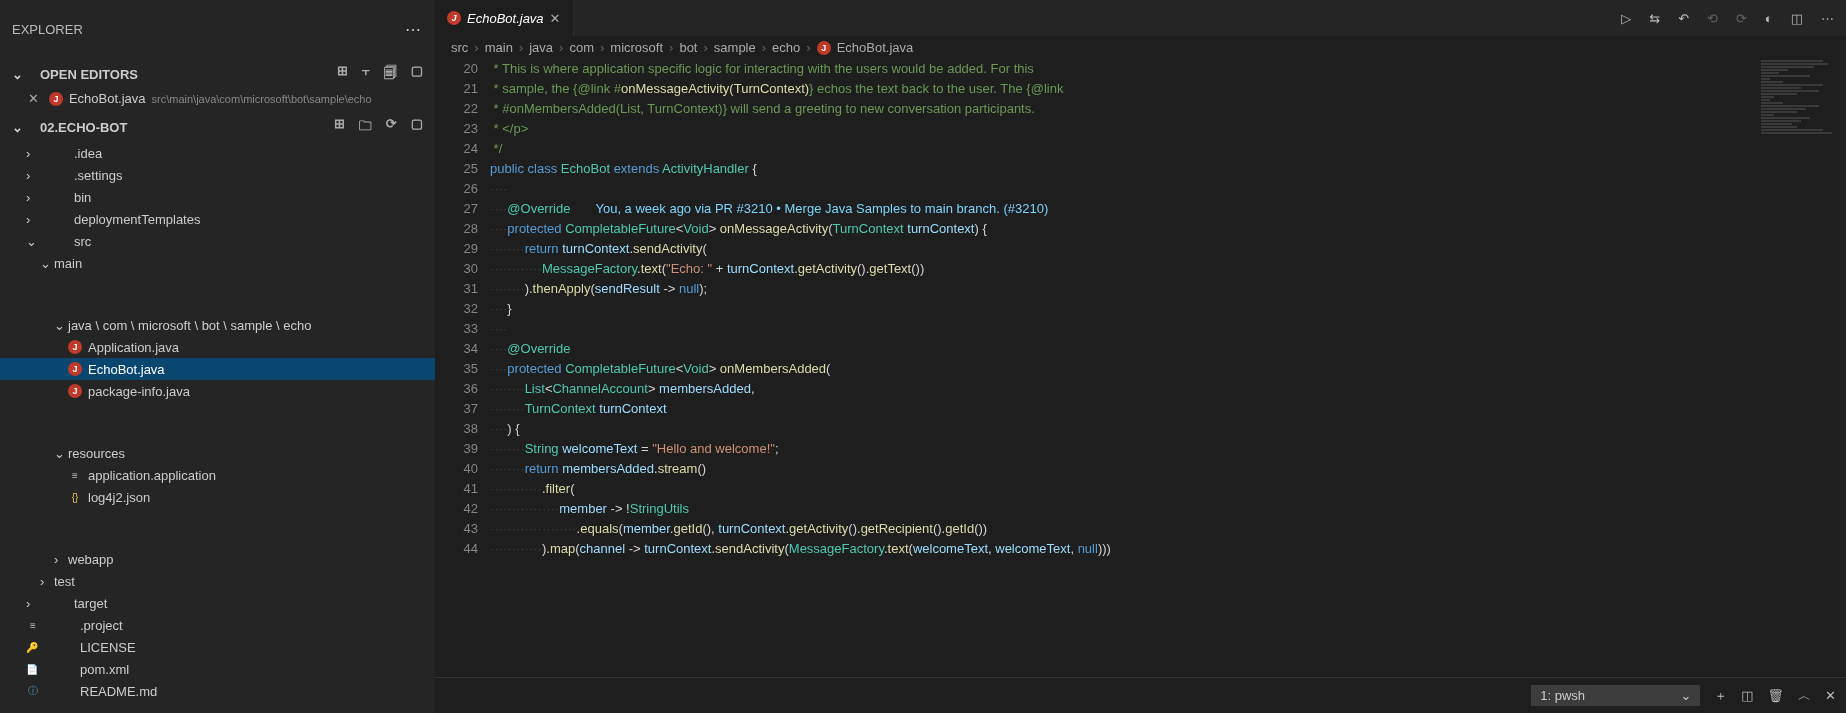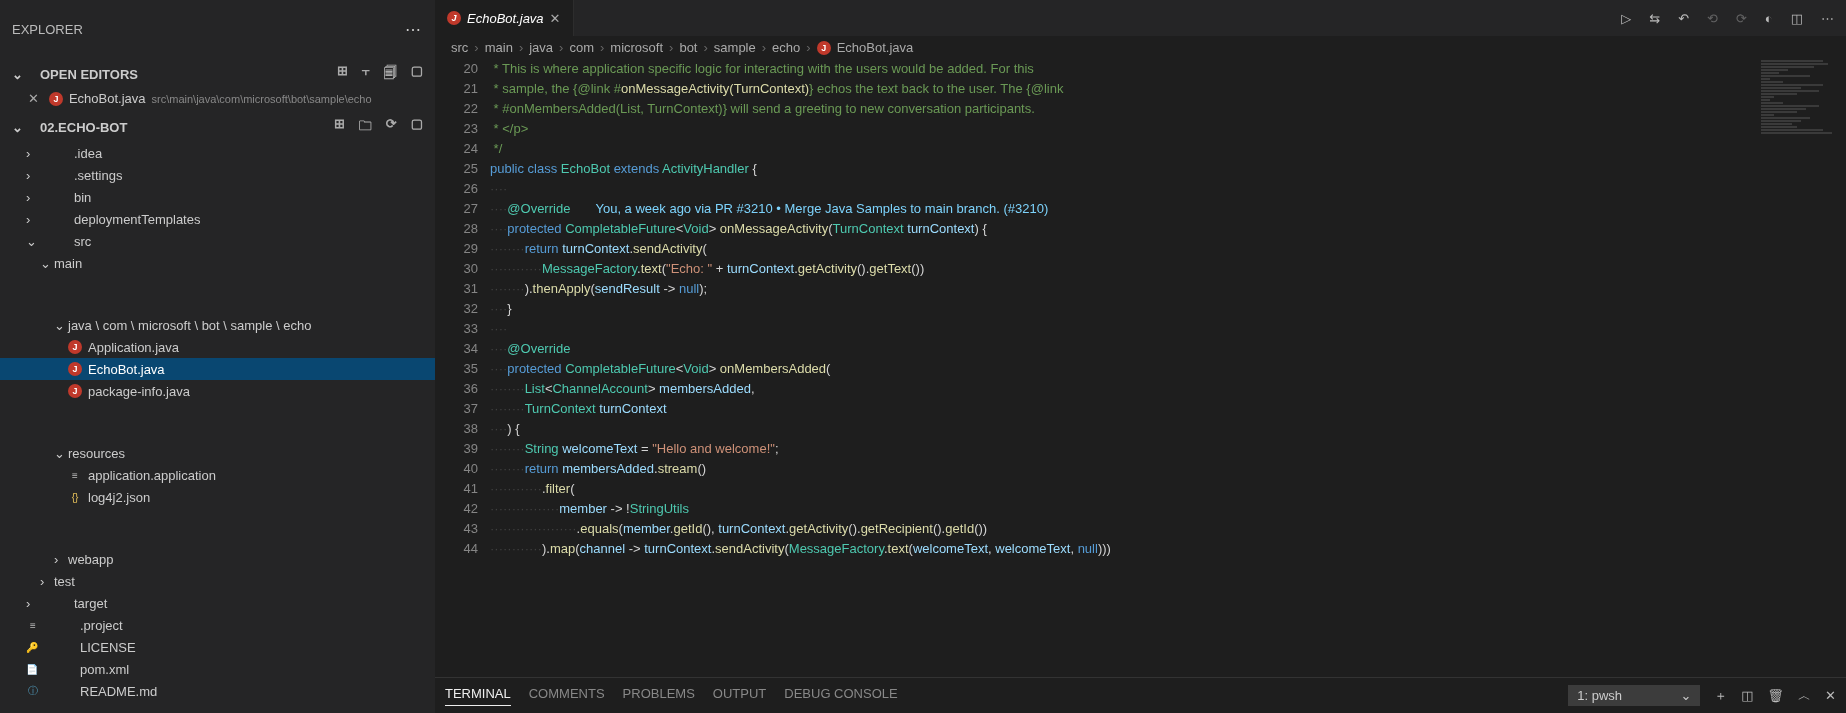--- a/index.html
+++ b/index.html
@@ -41,21 +41,21 @@
 .code{flex:1;white-space:pre;color:#d4d4d4;}
 .k{color:#569cd6;} .t{color:#4ec9b0;} .m{color:#dcdcaa;} .s{color:#ce9178;} .c{color:#6a9955;} .a{color:#4ec9b0;} .v{color:#9cdcfe;}
 .ws{color:#404040;}
 .ghost{color:#7dd3fc;}
 .minimap{position:absolute;right:0;top:0;width:90px;height:160px;background:#1e1e1e;border-left:1px solid transparent;}
 .mml{height:2px;margin:1px 4px;background:#3a3a3a;}
 .bottom{height:36px;background:#1e1e1e;border-top:1px solid #333;display:flex;align-items:center;padding:0 10px;}
 .btabs{display:flex;gap:18px;font-size:11px;color:#888;}
 .btabs .active{color:#eee;border-bottom:1px solid #eee;padding-bottom:4px;}
 .bright{margin-left:auto;display:flex;align-items:center;gap:14px;color:#bbb;}
-.term-sel{background:#3c3c3c;border:1px solid #3c3c3c;color:#ccc;padding:2px 8px;width:132px;display:flex;justify-content:space-between;align-items:center;}
+.term-sel{background:#3c3c3c;border:1px solid #3c3c3c;color:#ccc;padding:2px 8px;width:169px;display:flex;justify-content:space-between;align-items:center;}
 </style>
 </head>
 <body>
 
 <div class="sidebar">
   <div class="sb-head">
     <span>EXPLORER</span>
     <span class="dots">⋯</span>
   </div>
 
@@ -291,27 +291,20 @@
         <div class="mml" style="width:55%"></div>
         <div class="mml" style="width:45%"></div>
       <div class="mml" style="width:35%"></div>
         <div class="mml" style="width:40%"></div>
         <div class="mml" style="width:70%"></div>
       <div class="mml" style="width:80%"></div>
     </div>
   </div>
 
   <div class="bottom">
-    <div class="btabs">
-      <span class="active">TERMINAL</span>
-      <span>COMMENTS</span>
-      <span>PROBLEMS</span>
-      <span>OUTPUT</span>
-      <span>DEBUG CONSOLE</span>
-    </div>
     <div class="bright">
       <div class="term-sel">
         <span>1: pwsh</span>
         <span>⌄</span>
       </div>
       <span>＋</span>
       <span>◫</span>
       <span>🗑</span>
       <span>︿</span>
       <span>✕</span>

